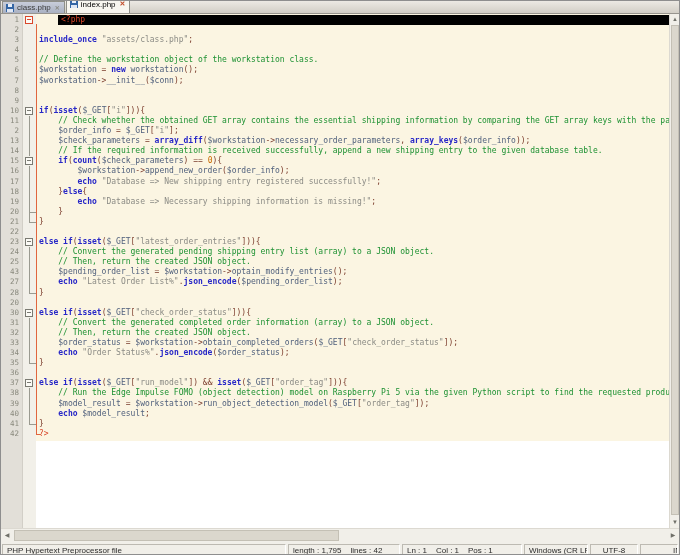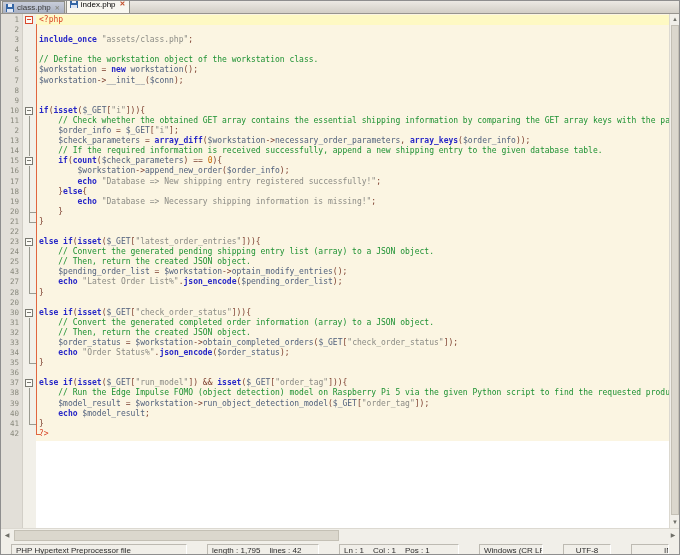--- a/index.html
+++ b/index.html
@@ -24,21 +24,21 @@
   #numstrip{position:absolute;left:0;top:0;width:22px;height:100%;background:#e2dfd8;border-right:1px solid #d2cfc7;box-sizing:border-box;}
   #foldstrip{position:absolute;left:22px;top:0;width:13px;height:100%;background:#f2f0e9;}
   #phpbg{position:absolute;left:35px;right:10px;top:0;height:427px;background:#fbf5e2;}
   #lines{position:absolute;left:0;top:1px;right:10px;overflow:hidden;}
   .row{display:flex;height:10.1px;line-height:10.1px;}
   .ln{width:22px;flex:none;text-align:right;padding-right:4px;box-sizing:border-box;
     font-family:"DejaVu Sans Mono",monospace;font-size:7.5px;color:#8a8a7e;}
   .fold{width:13px;flex:none;position:relative;}
   .code{flex:1;white-space:pre;overflow:hidden;padding-left:3px;
     font-family:"DejaVu Sans Mono",monospace;font-size:8px;color:#51617d;}
-  .code.cur{background:#fef9c3;}
+  .code.cur{background:#000000;margin-left:22px;}
   
   .f-box::before,.f-boxA::before{content:"";position:absolute;left:2px;top:1px;width:6px;height:6px;
     border:1px solid #7a7a72;background:#fcfbf6;}
   .f-box::after,.f-boxA::after{content:"";position:absolute;left:4px;top:4px;width:4px;height:1px;background:#7a7a72;}
   .f-boxA::before{border-color:#d9472b;}
   .f-boxA::after{background:#d9472b;}
   .f-v::before{content:"";position:absolute;left:6px;top:0;bottom:0;width:1px;background:#9a9a90;}
   .f-end::before{content:"";position:absolute;left:6px;top:0;height:5px;width:1px;background:#9a9a90;}
   .f-end::after{content:"";position:absolute;left:6px;top:5px;width:7px;height:1px;background:#9a9a90;}
   .f-tee::before{content:"";position:absolute;left:6px;top:0;bottom:0;width:1px;background:#9a9a90;}
@@ -58,21 +58,21 @@
   
   #vscroll{position:absolute;right:0;top:0;width:10px;height:100%;background:#f1efe9;border-left:1px solid #dcd9d1;box-sizing:border-box;}
   .varrow{position:absolute;left:0;width:10px;height:11px;font-size:6px;color:#6f6f68;text-align:center;line-height:11px;}
   #vthumb{position:absolute;left:1px;top:11px;width:8px;height:490px;background:#dbd7cd;border:1px solid #c4c0b5;box-sizing:border-box;}
   #hscroll{position:absolute;left:0;top:527px;right:0;height:14px;background:#f1efe9;border-top:1px solid #dcd9d1;box-sizing:border-box;}
   .harrow{position:absolute;top:0;width:12px;height:13px;font-size:6px;color:#6f6f68;text-align:center;line-height:13px;}
   #hthumb{position:absolute;left:13px;top:1px;width:325px;height:11px;background:#dbd7cd;border:1px solid #c4c0b5;box-sizing:border-box;}
   
   #statusbar{position:absolute;left:0;top:541px;right:0;height:14px;background:#f1efe9;
     display:flex;align-items:center;font-size:8px;color:#2b2b2b;}
-  .seg{height:11px;line-height:11px;margin:0 10px;padding:0 4px;white-space:pre;overflow:hidden;
+  .seg{height:11px;line-height:11px;margin:0 1px;padding:0 4px;white-space:pre;overflow:hidden;
     border:1px solid;border-color:#bdbab2 #ffffff #ffffff #bdbab2;box-sizing:border-box;}
   .seg.grow{flex:1;}
   .w112{width:112px;} .w120{width:120px;} .w78{width:64px;text-align:center;} .w48{width:48px;text-align:center;} .w30{width:30px;text-align:center;padding-left:32px;}
 </style>
 </head>
 <body>
 
 <div id="window">
 
   <div id="tabbar">

